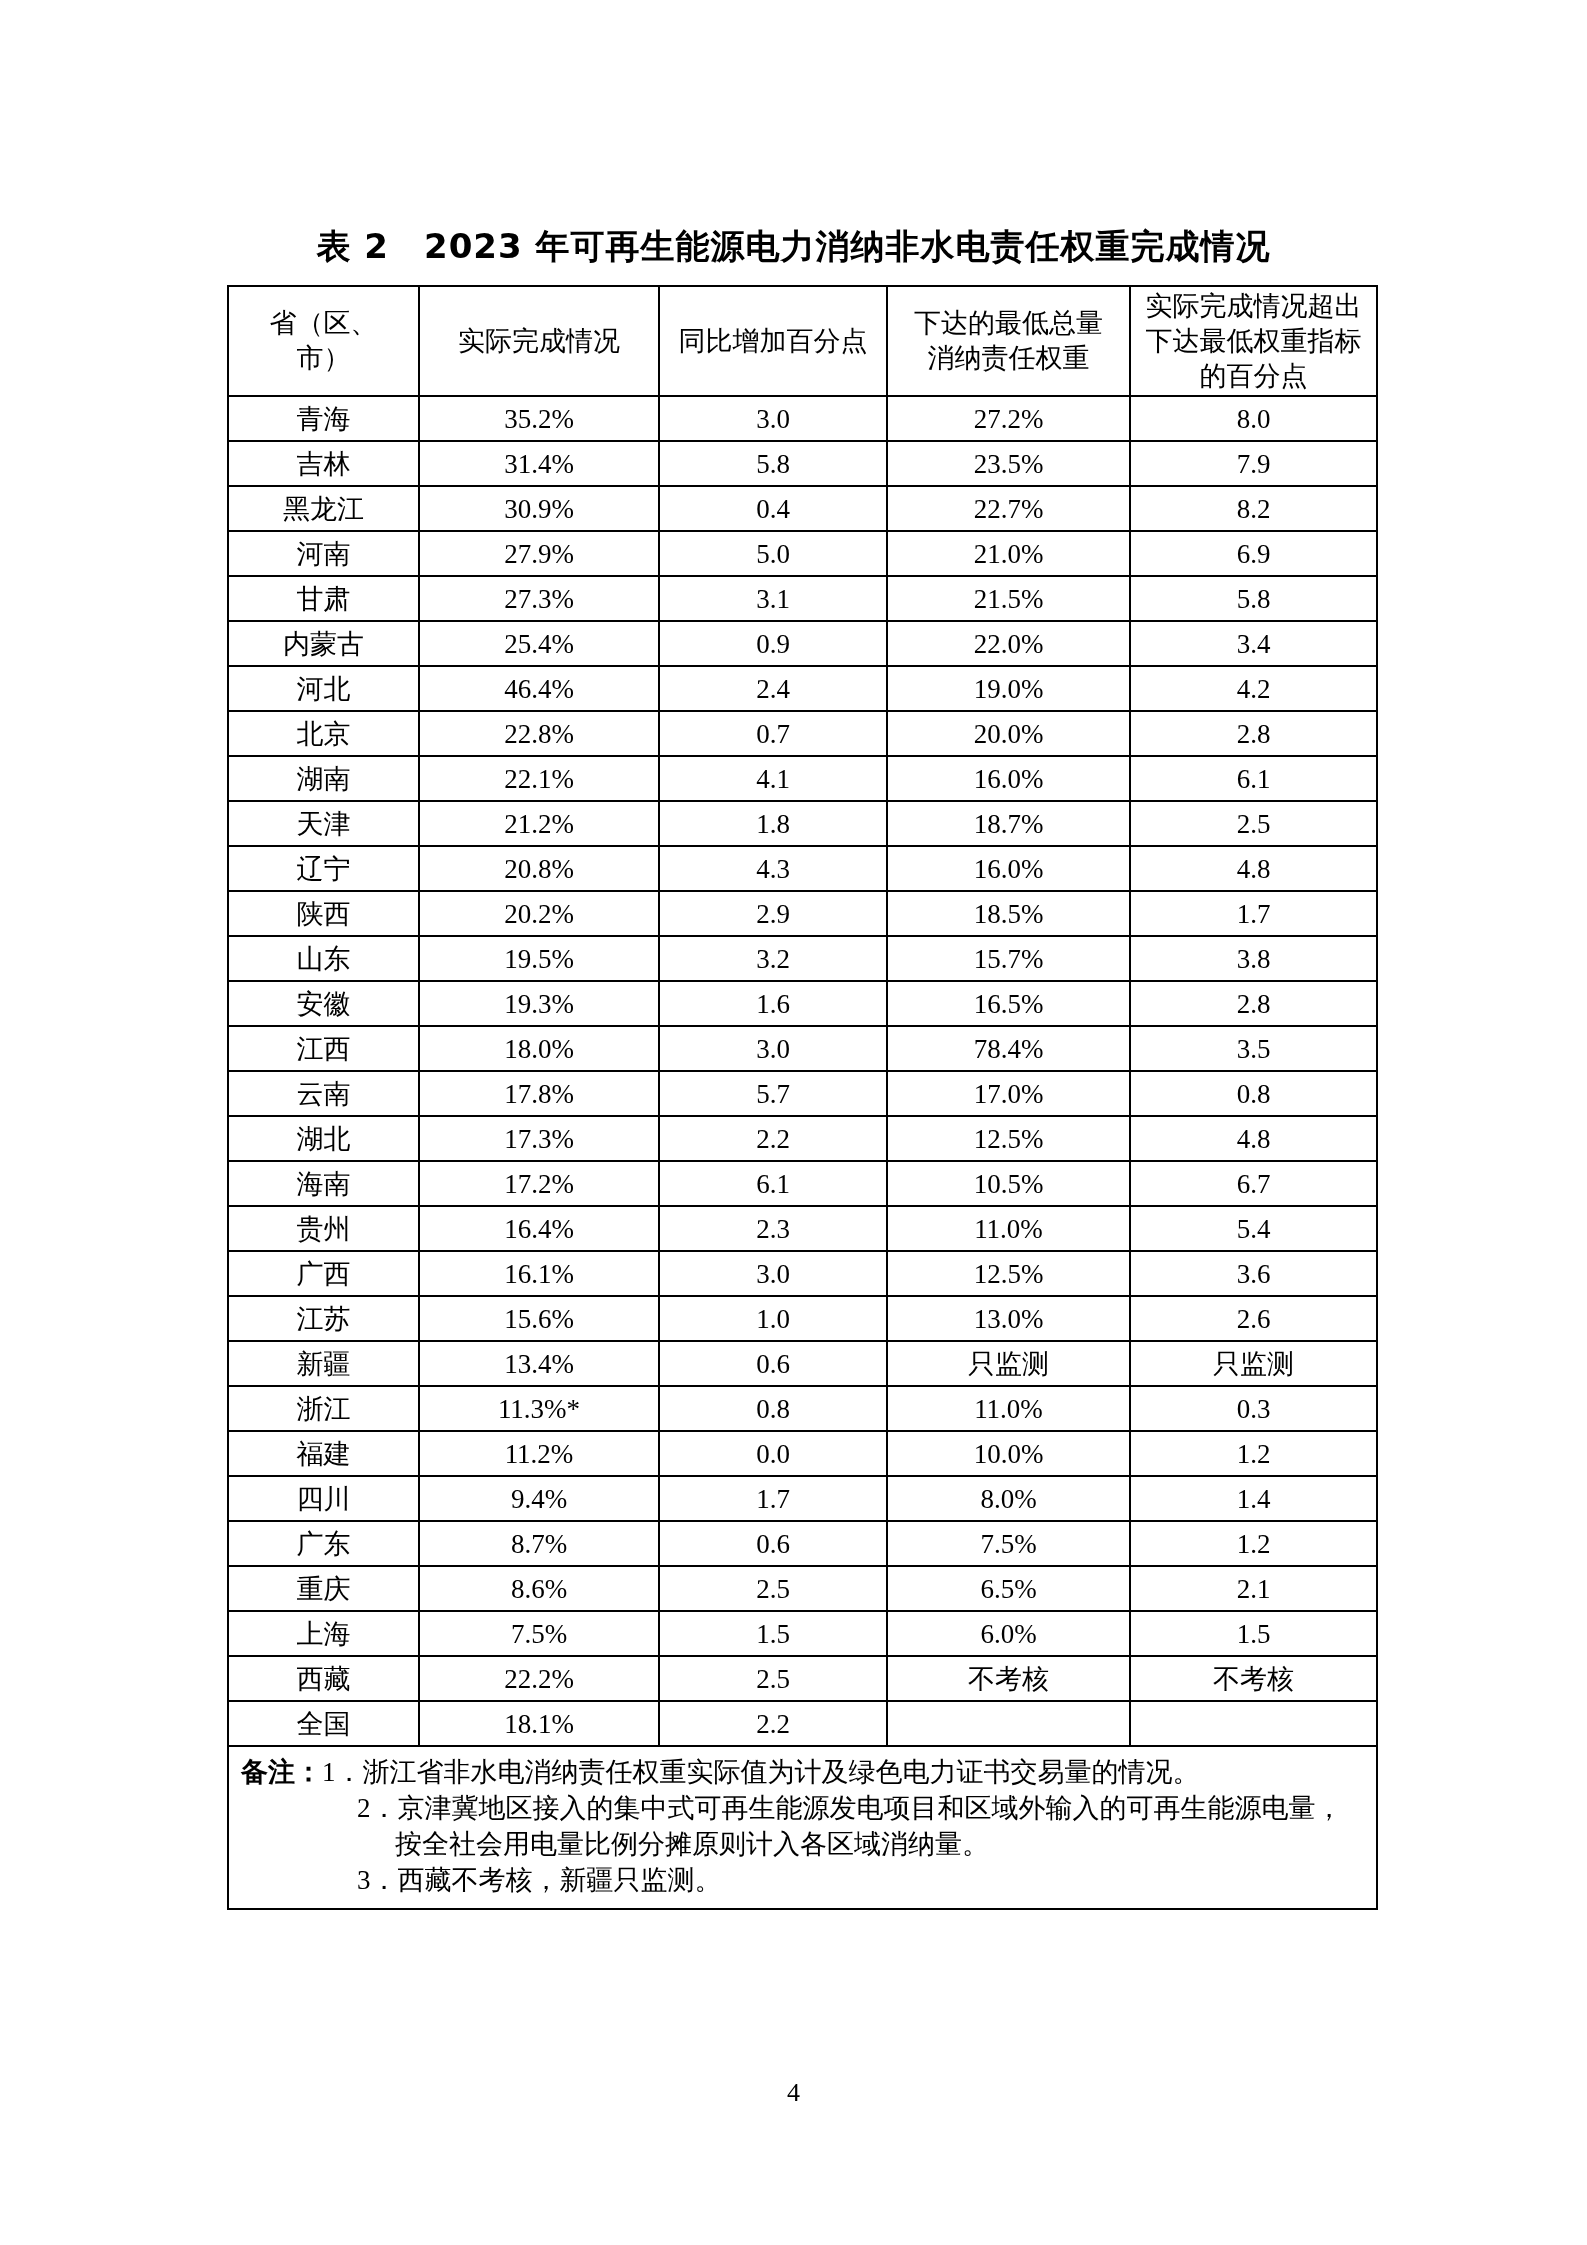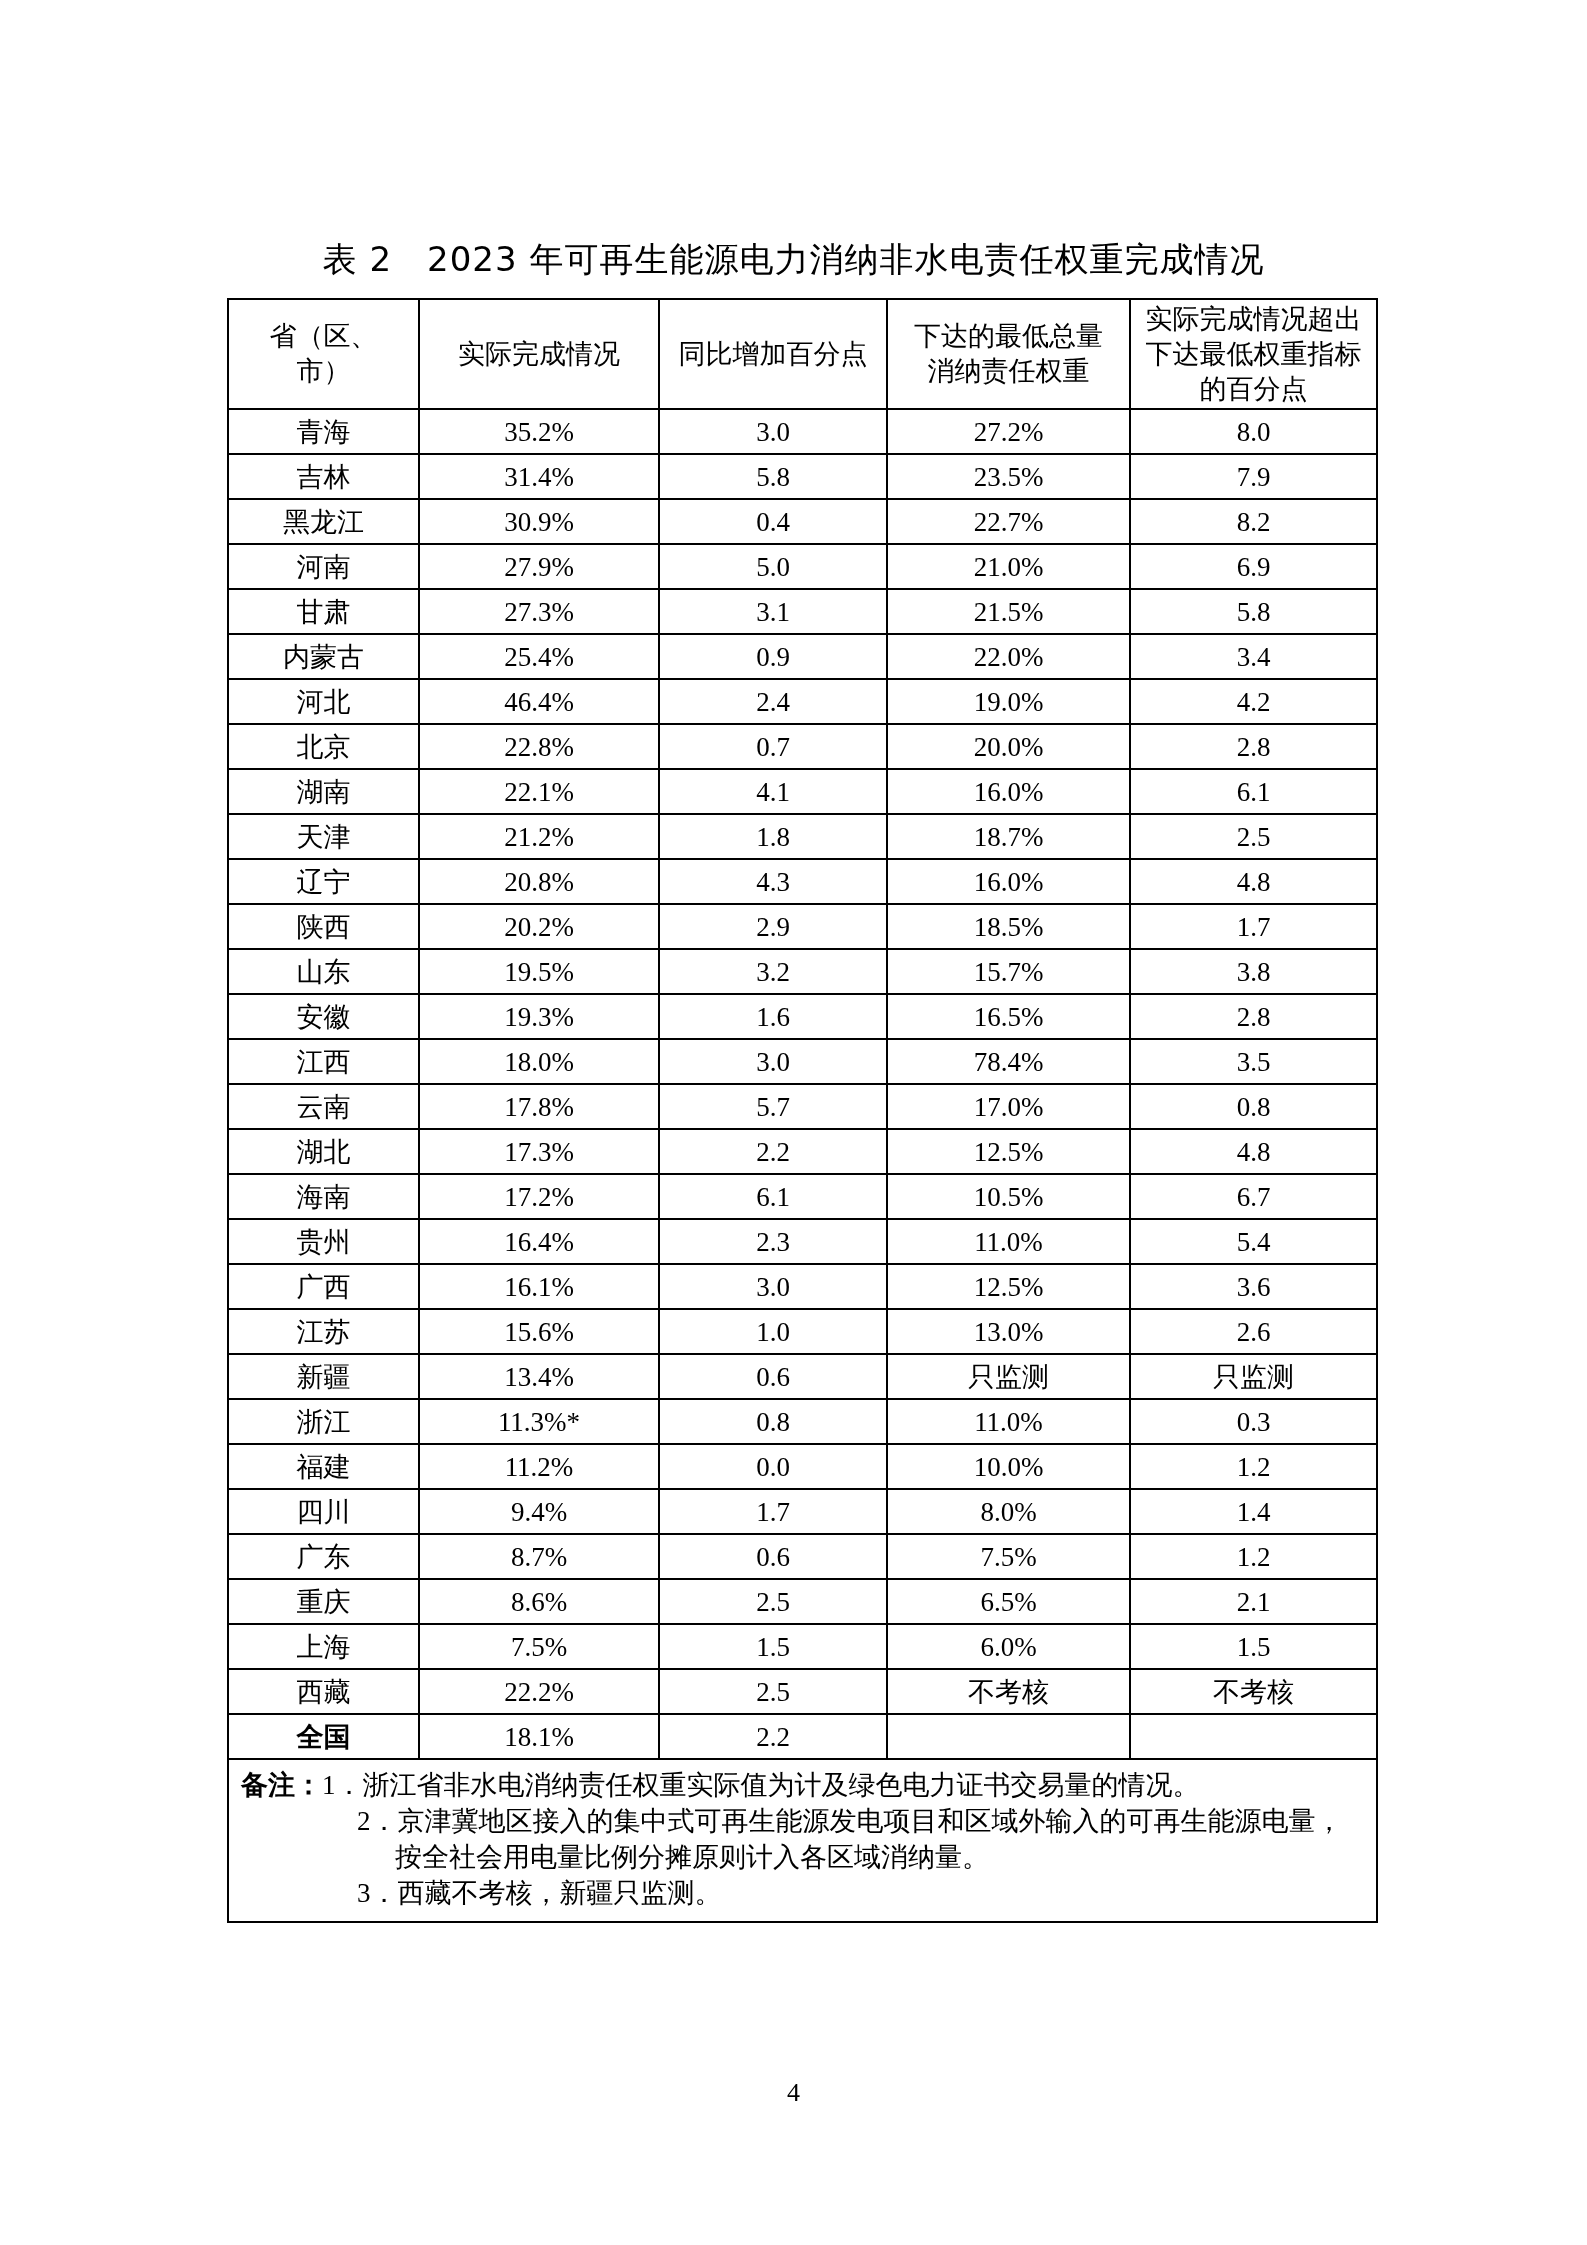--- a/index.html
+++ b/index.html
@@ -12,25 +12,25 @@
     width: 1587px;
     height: 2245px;
     position: relative;
     font-family: "Liberation Serif", "DejaVu Serif", serif;
   }
   .page {
     width: 100%;
     height: 100%;
   }
   .doc-title {
-    margin: 13px;
+    margin: 0;
     padding-top: 224px;
     text-align: center;
     font-size: 34px;
-    font-weight: normal;
+    font-weight: bold;
     font-family: "DejaVu Sans", "Liberation Sans", sans-serif;
     letter-spacing: 1px;
   }
   table.data-table {
     border-collapse: collapse;
     table-layout: fixed;
     margin: 15px 0 0 227px;
     width: 1149px;
   }
   .data-table th, .data-table td {
@@ -46,21 +46,21 @@
     font-weight: normal;
     padding: 0 14px;
     line-height: 35px;
   }
   .data-table td {
     height: 43px;
     padding: 0 6px;
     line-height: 30px;
   }
   .data-table tr.national td:first-child {
-    font-weight: bold;
+    font-weight: normal;
     margin-top: 36px;
   }
   .notes-cell {
     text-align: left !important;
     padding: 7px 14px 10px 12px !important;
     line-height: 36px !important;
     height: auto !important;
   }
   .note-label {
     font-weight: bold;

